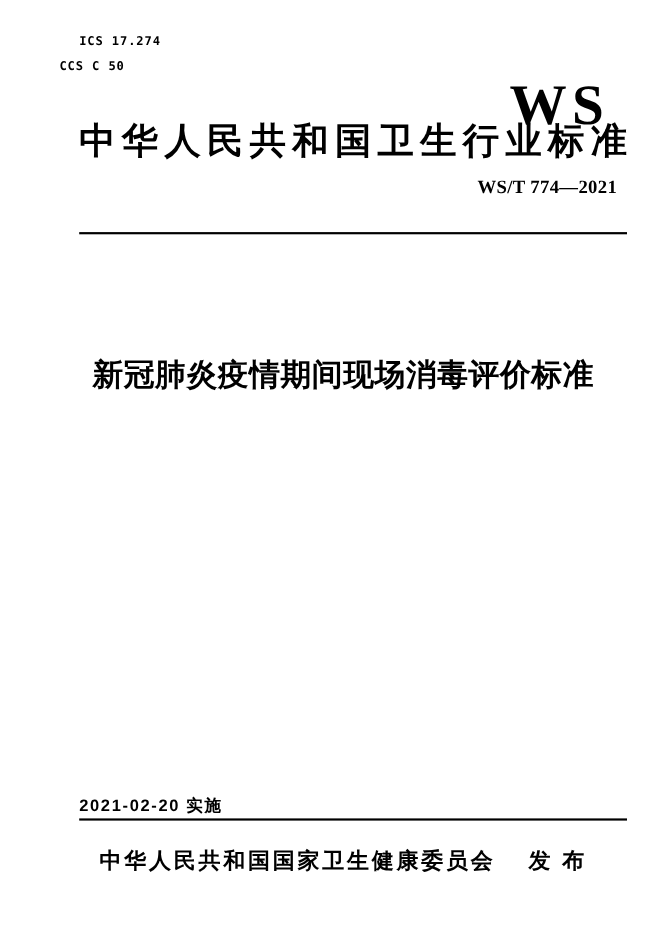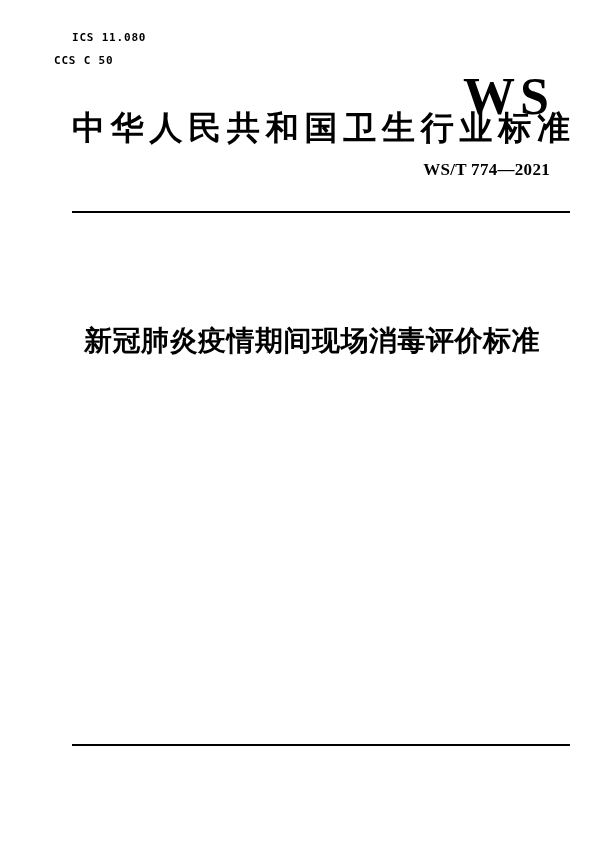--- a/index.html
+++ b/index.html
@@ -54,21 +54,21 @@
     font-size: 33px;
     font-weight: bold;
     line-height: 1.15;
     display: flex;
     justify-content: space-between;
     white-space: nowrap;
   }
   .std-number {
     position: absolute;
     top: 160px;
-    right: 57px;
+    right: 46px;
     font-family: "Liberation Serif", serif;
     font-weight: 600;
     font-size: 17px;
     letter-spacing: 0.3px;
   }
   .rule {
     position: absolute;
     left: 72px;
     width: 498px;
     height: 2px;
@@ -122,21 +122,21 @@
   }
   .publish-label {
     margin-left: 22px;
   }
 </style>
 </head>
 <body>
 
 <div class="page">
 
-  <div class="ics-code">ICS 11.080</div>
+  <div class="ics-code">ICS 17.274</div>
 
   <div class="ccs-code">CCS C 50</div>
 
   <div class="ws-logo">WS</div>
 
   <div class="std-type">
       <span>中</span>
       <span>华</span>
       <span>人</span>
       <span>民</span>
@@ -152,18 +152,23 @@
     </div>
 
   <div class="std-number">WS/T 774—2021</div>
 
   <div class="rule rule-top"></div>
 
   <h1 class="title-zh">新冠肺炎疫情期间现场消毒评价标准</h1>
 
 
   <div class="dates-row">
+    <span>2021-02-20 实施</span>
   </div>
 
   <div class="rule rule-bottom"></div>
 
+  <div class="issuer-line">
+    <span>中华人民共和国国家卫生健康委员会</span>
+    <span class="publish-label">发 布</span>
+  </div>
 
 </div>
 
 </body></html>

